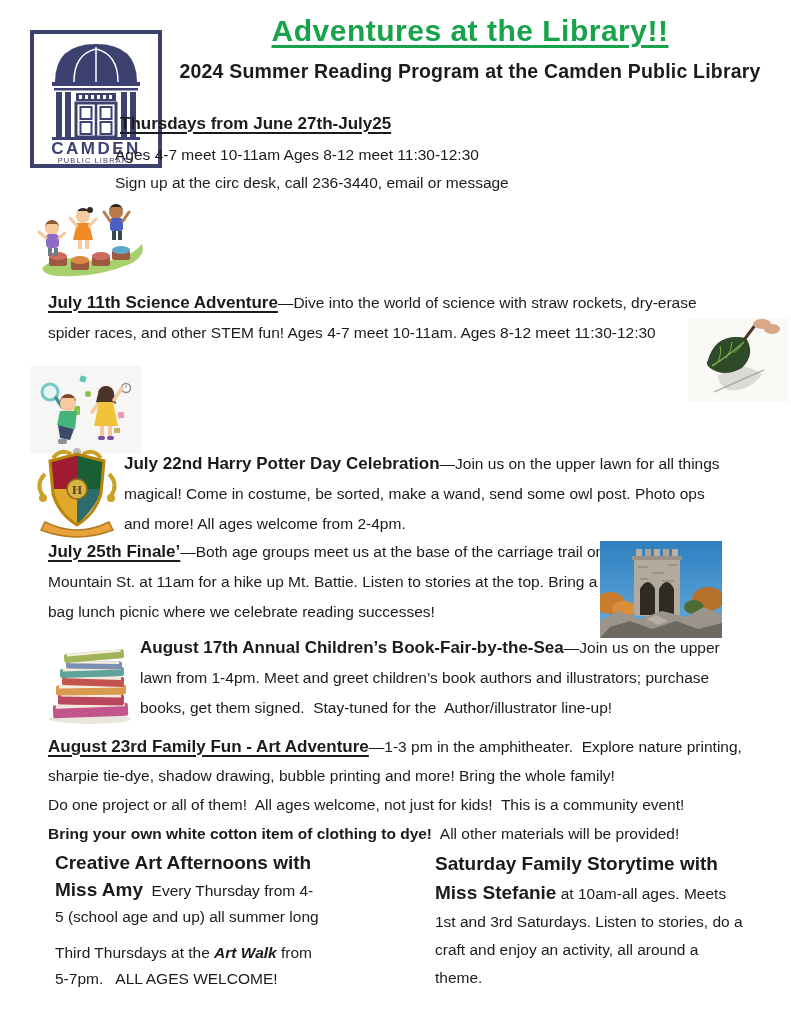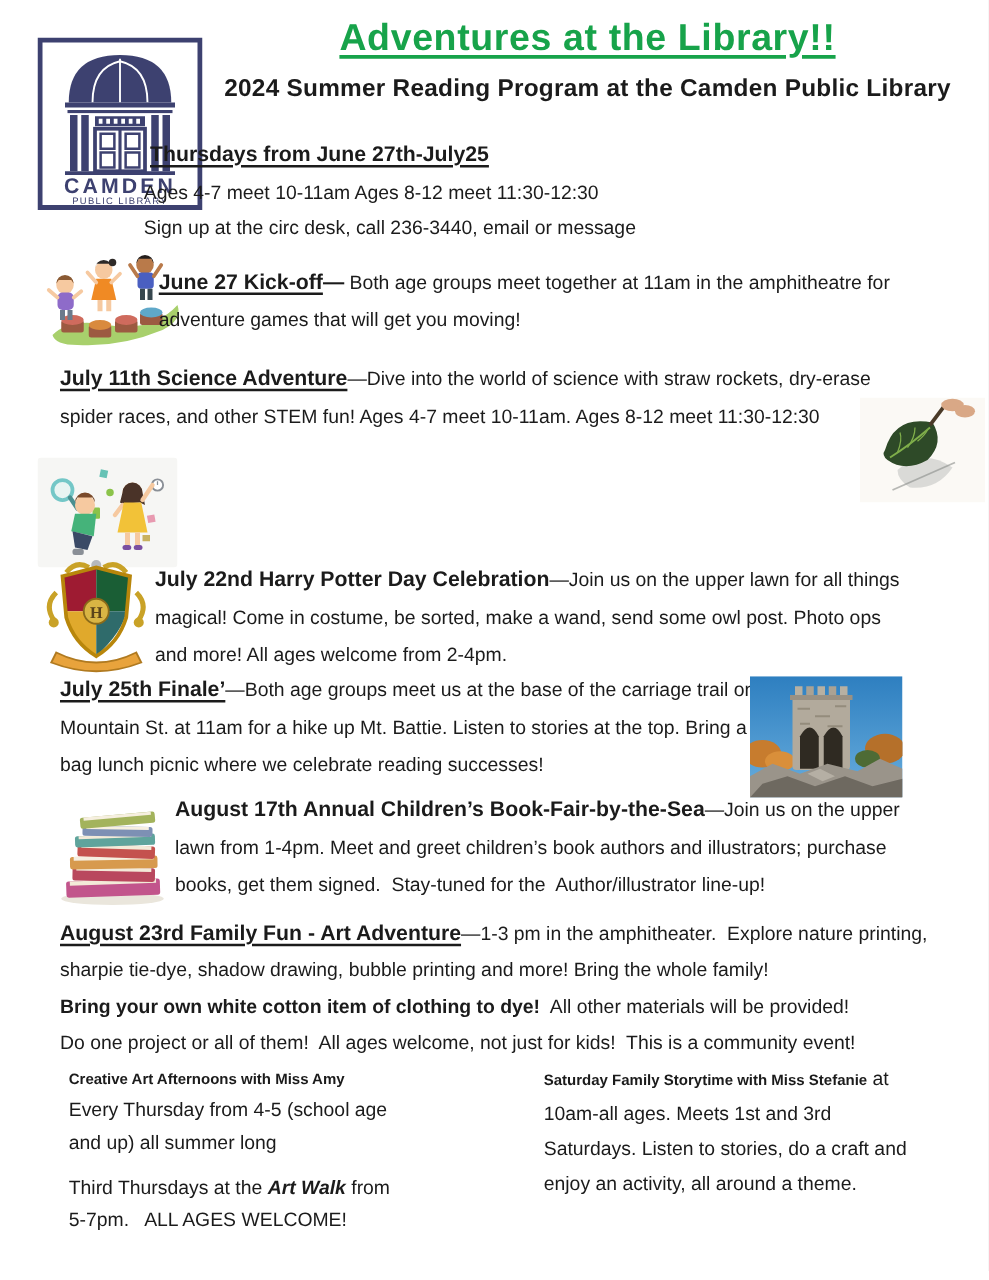--- a/index.html
+++ b/index.html
@@ -21,21 +21,21 @@
     text-decoration:underline;text-underline-offset:3px;text-decoration-thickness:1.5px;
   }
   .schedline{font-size:15.5px;text-align:left;}
   .event{font-size:15.5px;line-height:30px;}
   .h{font-weight:bold;font-size:17px;}
   .b{font-weight:bold;}
   .bi{font-weight:bold;font-style:italic;}
   .u{text-decoration:underline;text-underline-offset:2.5px;text-decoration-thickness:1.5px;}
   .imgbox{position:absolute;border-radius:31px;}
   .footcol{font-size:15.5px;}
-  .fh{font-weight:bold;font-size:12px;}
+  .fh{font-weight:bold;font-size:19px;}
   .fl{line-height:26px;}
   .fr{line-height:28px;}
   .p2{margin-top:10px;}
   svg{display:block;}
 </style>
 </head>
 <body>
 
 <div class="page">
 
@@ -116,21 +116,20 @@
         <path d="M73 13 a7 7 0 0 1 14 0 l-2 -4 -10 0 Z" fill="#241f1c"></path>
         <rect x="74" y="20" width="13" height="13" rx="3" fill="#4a5fc1"></rect>
         <line x1="74" y1="23" x2="68" y2="14" stroke="#b97a4a" stroke-width="3" stroke-linecap="round"></line>
         <line x1="87" y1="23" x2="93" y2="14" stroke="#b97a4a" stroke-width="3" stroke-linecap="round"></line>
         <rect x="76" y="33" width="4" height="9" fill="#37474f"></rect>
         <rect x="82" y="33" width="4" height="9" fill="#37474f"></rect>
       </g>
     </svg>
   </div>
 
-  <div class="abs event" style="left:127px;top:211px;width:600px;"><span class="h u t">June 27 Kick-off</span><span class="h t">—</span><span class="t"> Both age groups meet together at 11am in the amphitheatre for adventure games that will get you moving!</span></div>
 
   <div class="abs event" style="left:48px;top:277px;width:660px;margin-top:11px;"><span class="h u t">July 11th Science Adventure</span><span class="t">—Dive into the world of science with straw rockets, dry-erase spider races, and other STEM fun! Ages 4-7 meet 10-11am. Ages 8-12 meet 11:30-12:30</span></div>
 
   <div class="imgbox" style="left:688px;top:318px;">
     <svg width="100" height="84" viewBox="0 0 100 84">
       <rect width="100" height="84" fill="#fbf9f5"></rect>
       <path d="M30 58 Q50 40 74 56 Q62 74 40 72 Q30 66 30 58 Z" fill="#b9bcb9" opacity="0.5"></path>
       <line x1="26" y1="74" x2="76" y2="52" stroke="#8a8d8a" stroke-width="1.5" opacity="0.6"></line>
       <path d="M20 42 Q28 14 58 20 Q68 36 54 50 Q36 60 22 50 Q17 46 20 42 Z" fill="#2e4a28"></path>
       <path d="M24 48 Q40 38 56 24" stroke="#7fae4a" stroke-width="1.5" fill="none"></path>
@@ -269,22 +268,22 @@
           <rect x="20" y="6" width="60" height="9" rx="2" fill="#a3b35c"></rect>
           <rect x="23" y="6" width="54" height="2.5" fill="#f6efe0"></rect>
         </g>
     </svg>
   </div>
 
   <div class="abs event" style="left:140px;top:633px;width:600px;"><span class="h t">August 17th Annual Children’s Book-Fair-by-the-Sea</span><span class="t">—Join us on the upper lawn from 1-4pm. Meet and greet children’s book authors and illustrators; purchase books, get them signed.  Stay-tuned for the  Author/illustrator line-up!</span></div>
 
   <div class="abs event" style="left:48px;top:732px;width:705px;line-height:29px;">
     <div><span class="h u t">August 23rd Family Fun - Art Adventure</span><span class="t">—1-3 pm in the amphitheater.  Explore nature printing, sharpie tie-dye, shadow drawing, bubble printing and more! Bring the whole family!</span></div>
+    <div><span class="t">Do one project or all of them!  All ages welcome, not just for kids!  This is a community event!</span></div>
     <div><span class="b t">Bring your own white cotton item of clothing to dye!</span><span class="t">  All other materials will be provided!</span></div>
-    <div><span class="t">Do one project or all of them!  All ages welcome, not just for kids!  This is a community event!</span></div>
   </div>
 
   <div class="abs footcol fl" style="left:55px;top:850px;width:264px;">
     <div><span class="fh t">Creative Art Afternoons with Miss Amy</span><span class="t">  Every Thursday from 4-5 (school age and up) all summer long</span></div>
     <div class="p2"><span class="t">Third Thursdays at the </span><span class="bi t">Art Walk</span><span class="t"> from 5-7pm.   ALL AGES WELCOME!</span></div>
   </div>
 
   <div class="abs footcol fr" style="left:435px;top:850px;width:308px;">
     <div><span class="fh t">Saturday Family Storytime with Miss Stefanie</span><span class="t"> at 10am-all ages. Meets 1st and 3rd Saturdays. Listen to stories, do a craft and enjoy an activity, all around a theme.</span></div>
   </div>

